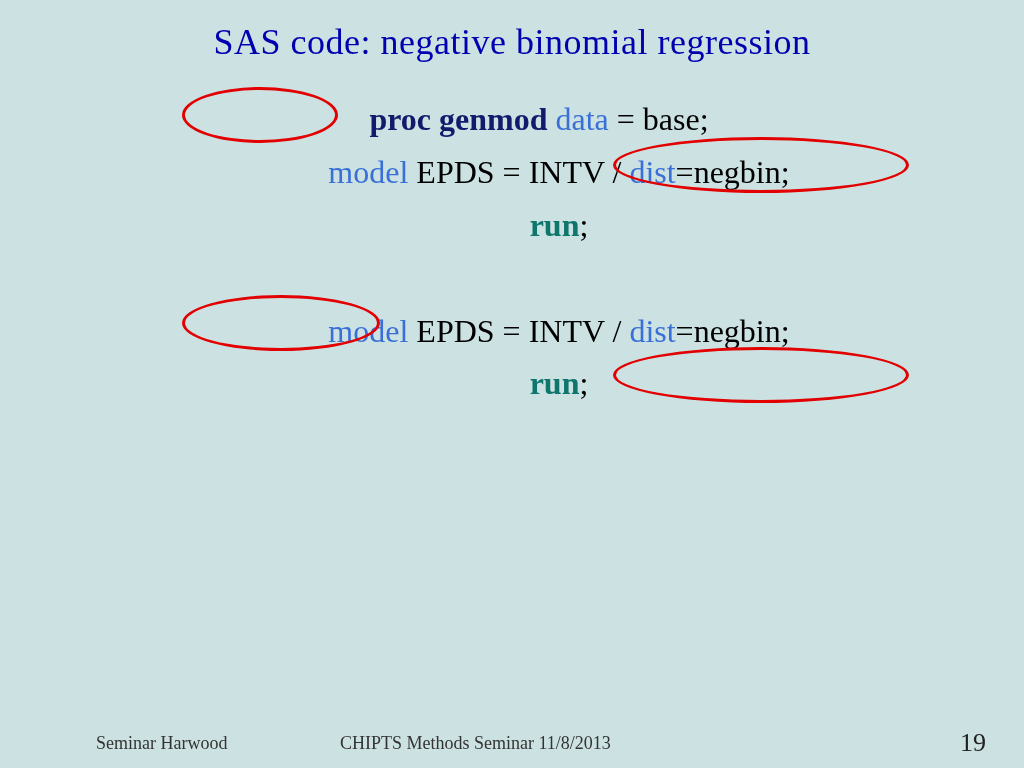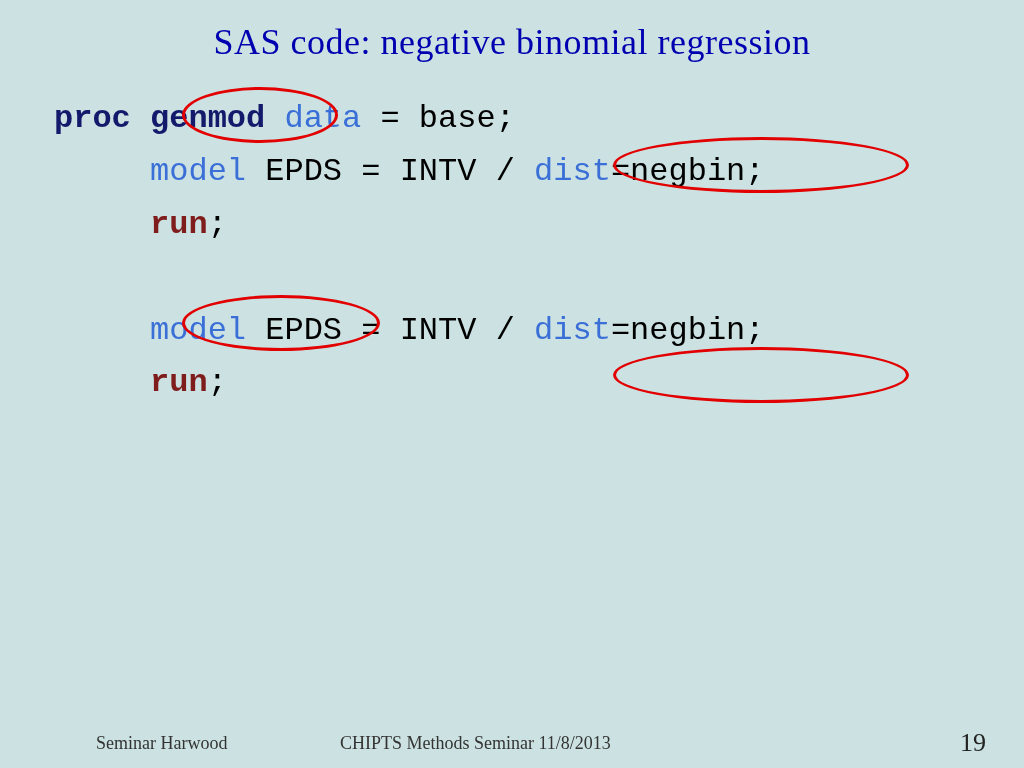--- a/index.html
+++ b/index.html
@@ -25,32 +25,33 @@
     font-size: 36px;
     font-weight: normal;
     line-height: 1.15;
     padding-top: 22px;
     letter-spacing: 0.5px;
   }
   .code-area {
     position: relative;
     margin-top: 30px;
     margin-left: 54px;
-    font-family: Liberation Mono, monospace;
+    font-family: Liberation Serif, serif;
     font-size: 32px;
     color: #000;
     line-height: 1.65;
+    text-align: center;
   }
   .code-line {
     white-space: pre;
   }
   .kw-proc { color: #131a6b; font-weight: bold; }
   .kw-name { color: #131a6b; font-weight: bold; }
   .kw-blue { color: #3a6fd8; }
-  .kw-run  { color: #7f1d1d; font-weight: bold; }
+  .kw-run  { color: #0f766e; font-weight: bold; }
   .txt     { color: #000; }
 
   .ellipse {
     position: absolute;
     border: 3px solid #e20000;
     border-radius: 50%;
     pointer-events: none;
   }
   .e1 { left: 128px; top: -6px;  width: 150px; height: 50px; }
   .e2 { left: 559px; top: 44px;  width: 290px; height: 50px; }

